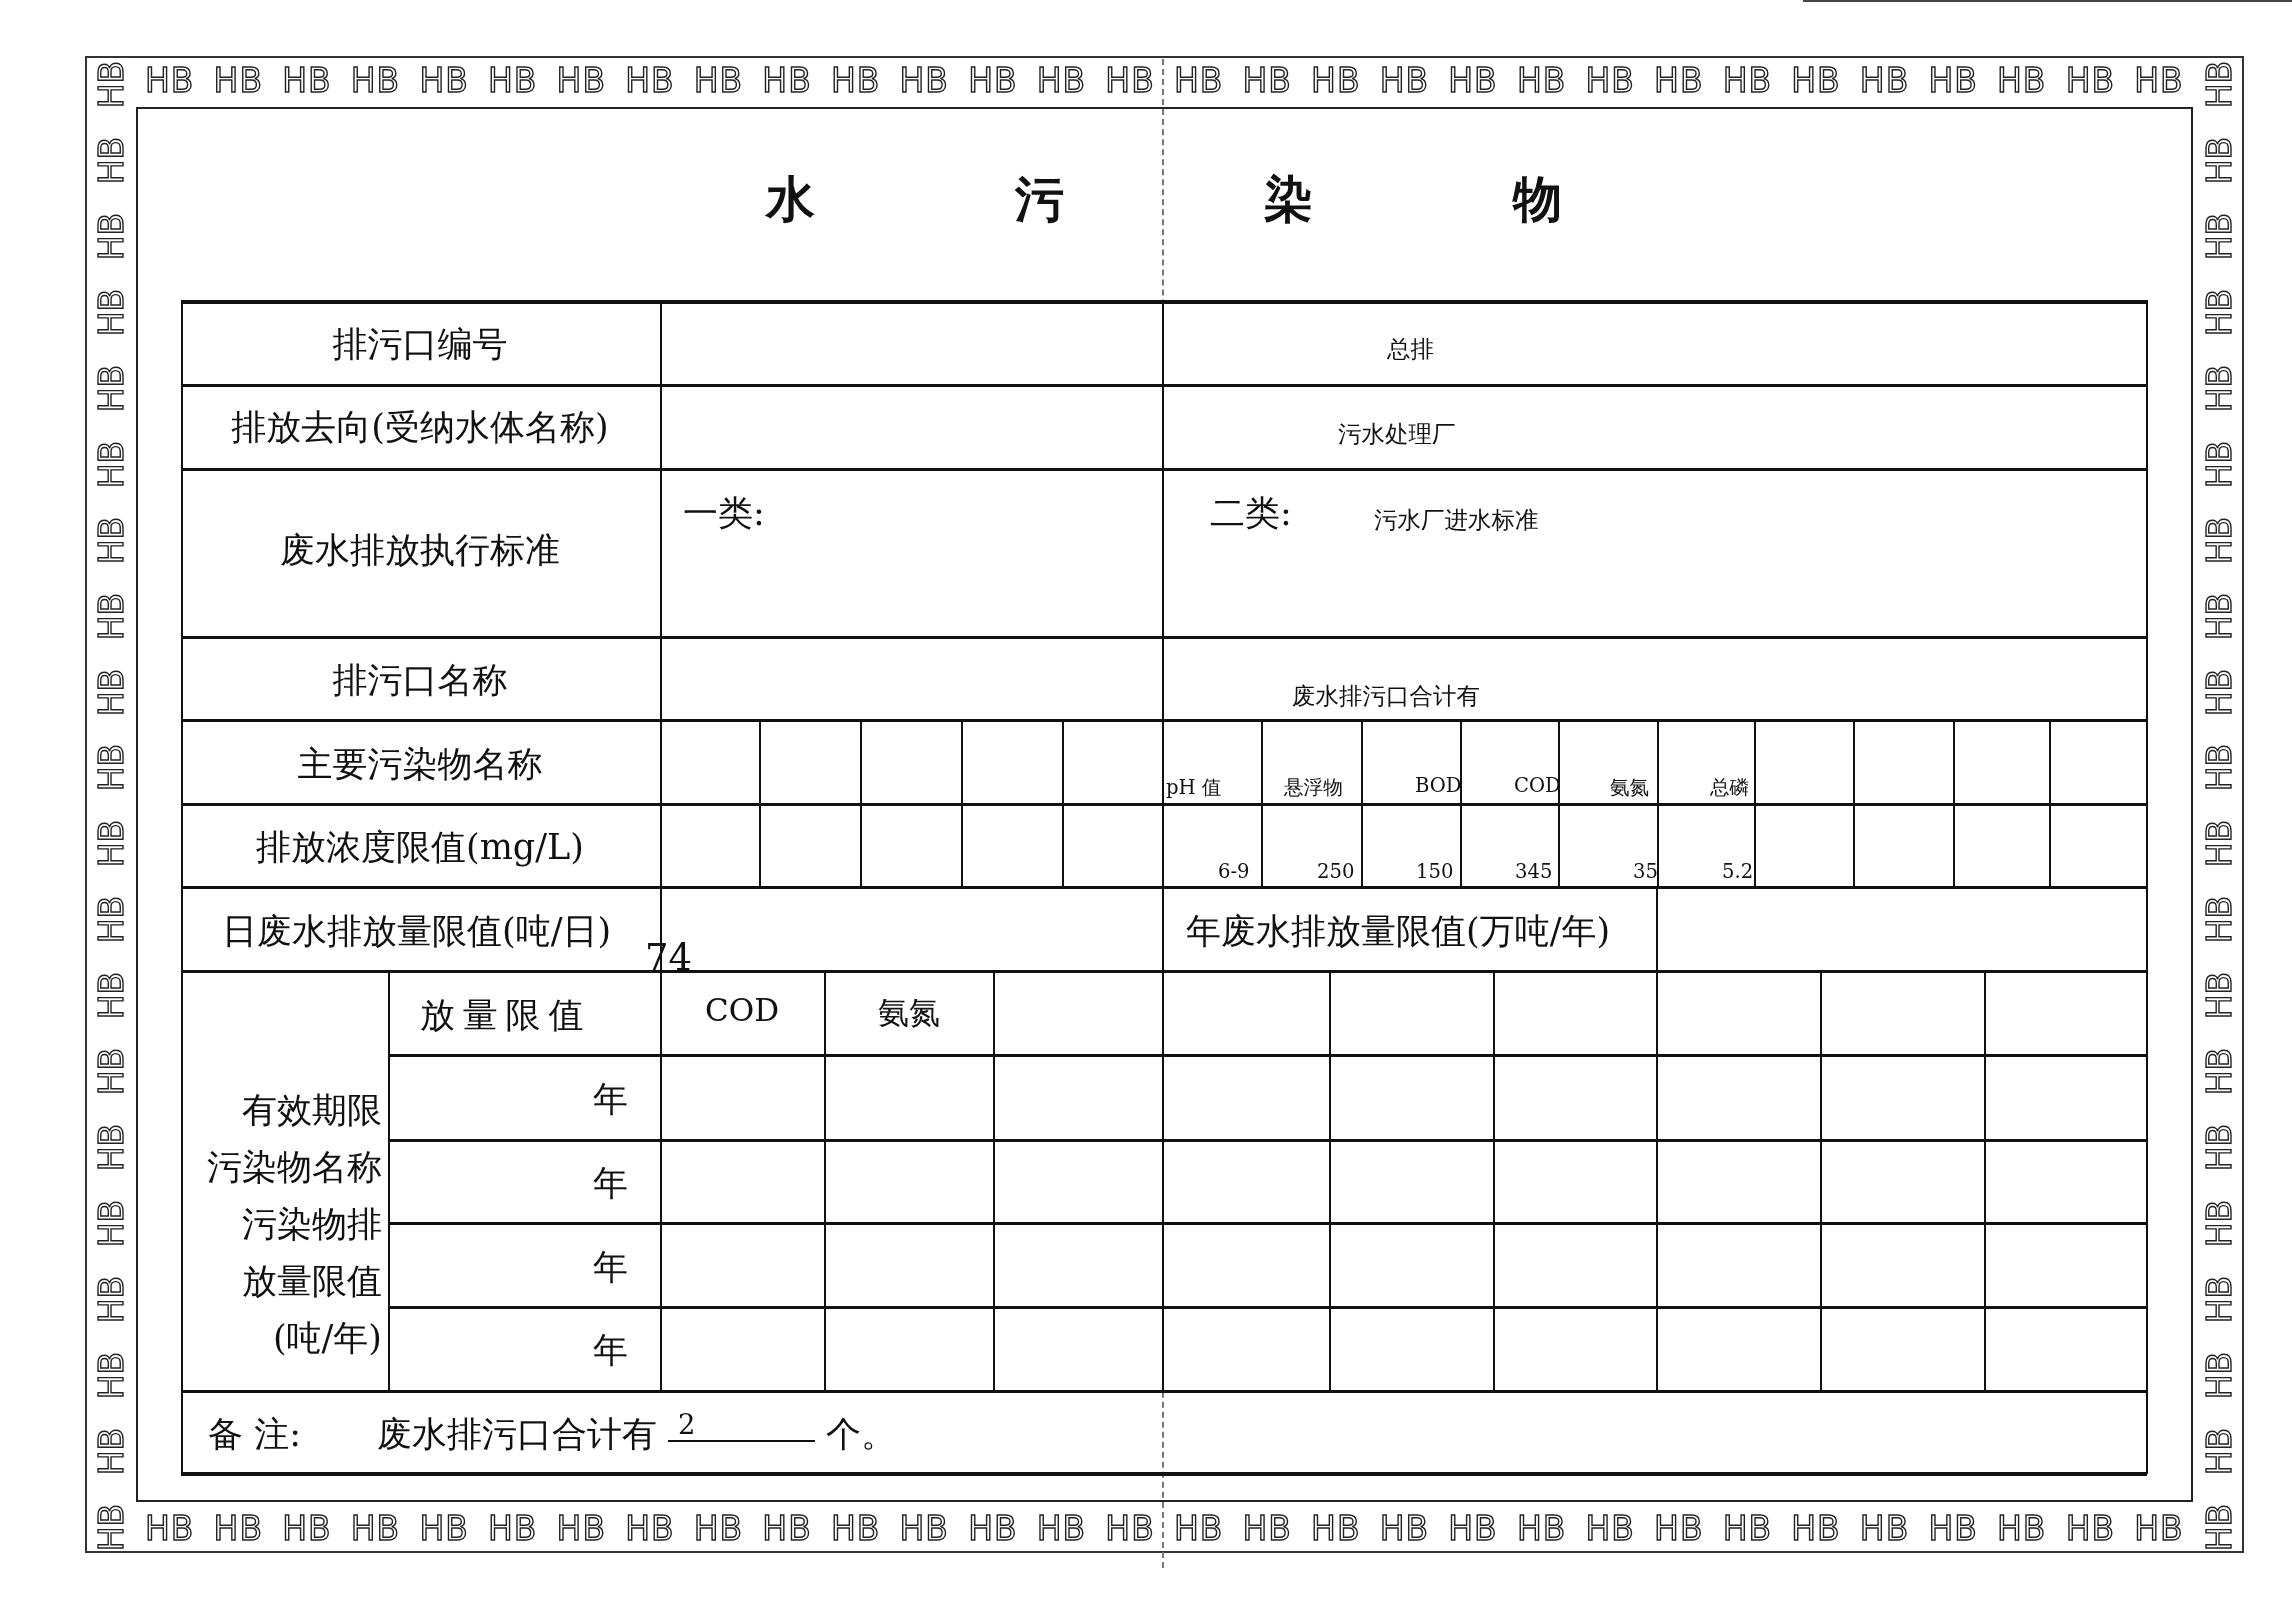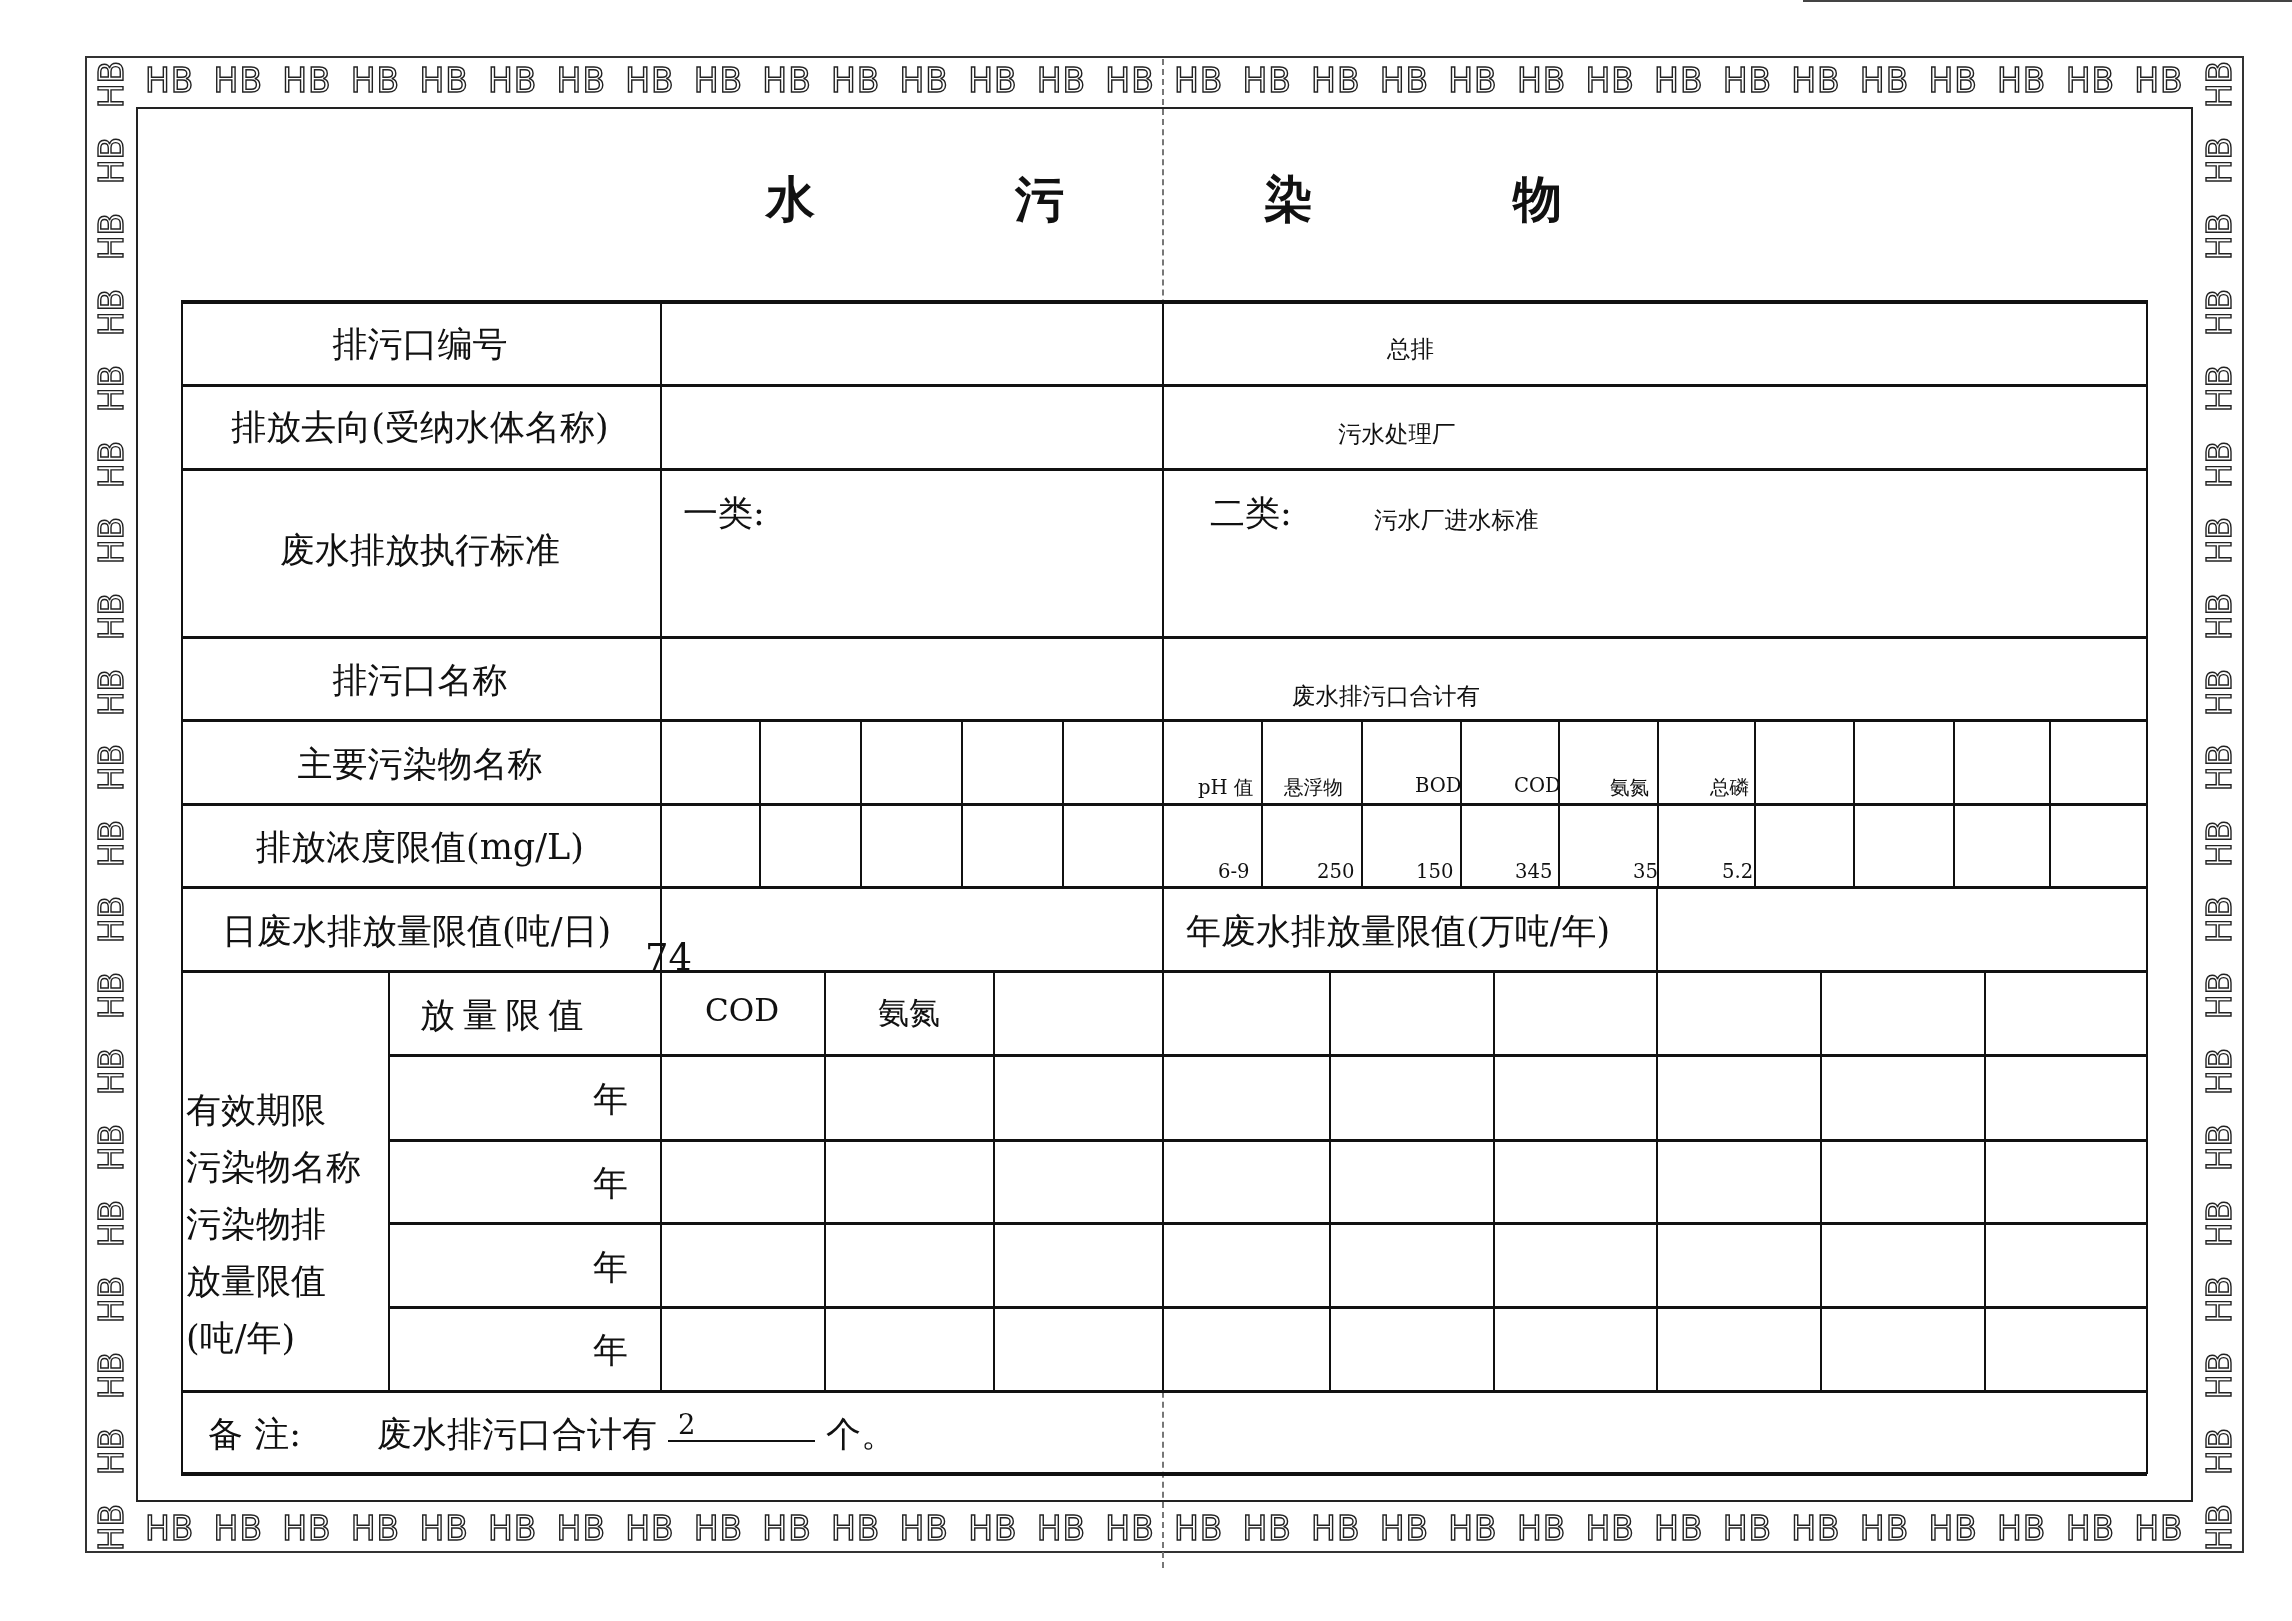--- a/index.html
+++ b/index.html
@@ -18,21 +18,21 @@
   .title{top:167px;left:0;width:2293px;height:78px;}
   .title span{position:absolute;font-size:49px;font-weight:bold;top:0;}
   .fold{left:1162px;top:59px;width:0;height:1509px;border-left:2px dashed #777;}
   .topline{left:1803px;top:0;width:489px;height:0;border-top:2.9px solid #444;}
   .hl{position:absolute;height:0;border-top:3.9px solid #111;}
   .vl{position:absolute;width:0;border-left:2.9px solid #111;}
   .cell-text{position:absolute;font-size:35px;white-space:nowrap;}
   .small{font-size:23.5px;}
   .tiny{font-size:19.6px;}
   .center{transform:translateX(-50%);}
-  .vlabel{position:absolute;font-size:35px;line-height:57px;text-align:left;width:196px;}
+  .vlabel{position:absolute;font-size:35px;line-height:57px;text-align:right;width:196px;}
   .uline{display:inline-block;width:137px;border-bottom:2px solid #111;text-align:left;padding-left:9.8px;font-size:27.4px;vertical-align:baseline;position:relative;top:-11.8px;}
 </style>
 </head>
 <body>
 
 <div class="abs topline"></div>
 <div class="abs outer"></div>
 <div class="abs inner"></div>
 <div class="abs fold"></div>
 
@@ -214,21 +214,21 @@
 <div class="cell-text small" style="left:784px;top:500px"></div>
 <div class="cell-text" style="left:1210px;top:490px">二类:</div>
 <div class="cell-text small" style="left:1374px;top:504px">污水厂进水标准</div>
 
 <div class="cell-text center" style="left:420px;top:657px">排污口名称</div>
 <div class="cell-text small" style="left:1292px;top:680px">废水排污口合计有</div>
 
 <div class="cell-text center" style="left:420px;top:741px">主要污染物名称</div>
 <div class="cell-text center" style="left:420px;top:824px">排放浓度限值(mg/L)</div>
 
-<div class="cell-text tiny" style="left:1198px;top:774px">pH 值</div>
+<div class="cell-text tiny" style="left:1166px;top:774px">pH 值</div>
 <div class="cell-text tiny" style="left:1284px;top:774px">悬浮物</div>
 <div class="cell-text tiny" style="left:1415px;top:774px">BOD</div>
 <div class="cell-text tiny" style="left:1514px;top:774px">COD</div>
 <div class="cell-text tiny" style="left:1610px;top:774px">氨氮</div>
 <div class="cell-text tiny" style="left:1710px;top:774px">总磷</div>
 
 <div class="cell-text tiny" style="left:1218px;top:860px">6-9</div>
 <div class="cell-text tiny" style="left:1317px;top:860px">250</div>
 <div class="cell-text tiny" style="left:1416px;top:860px">150</div>
 <div class="cell-text tiny" style="left:1515px;top:860px">345</div>

